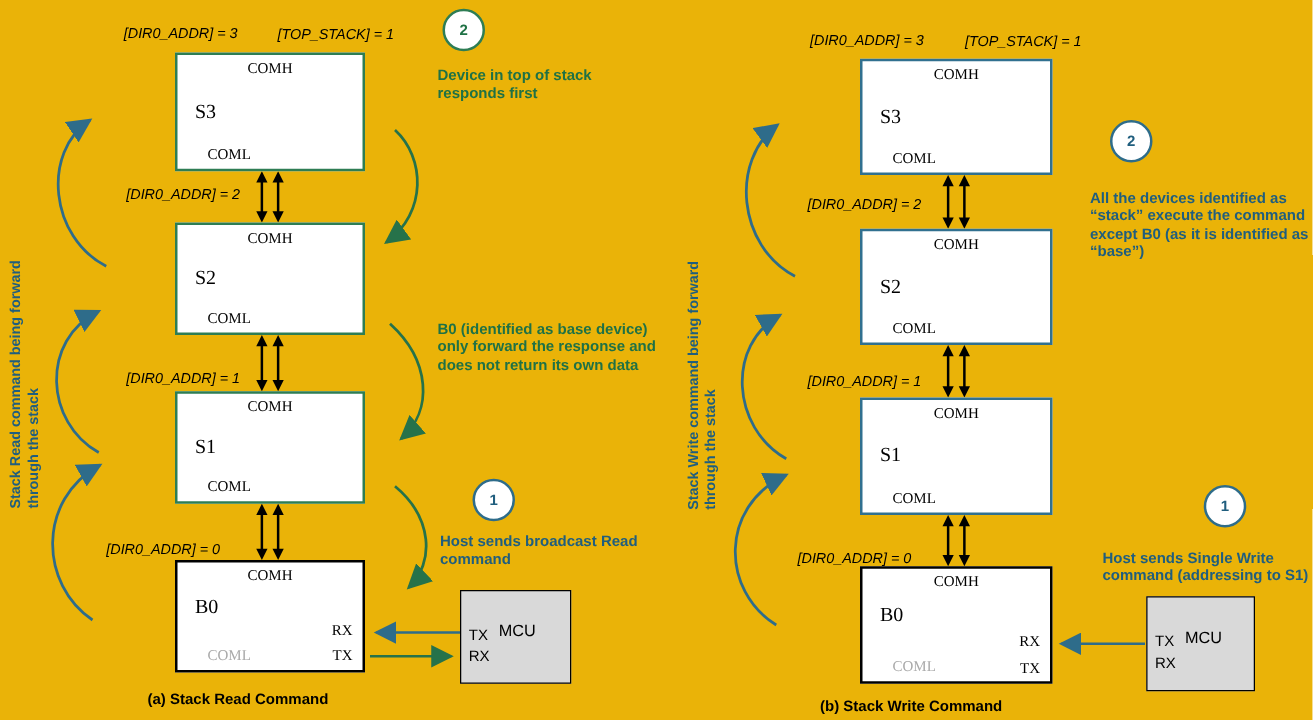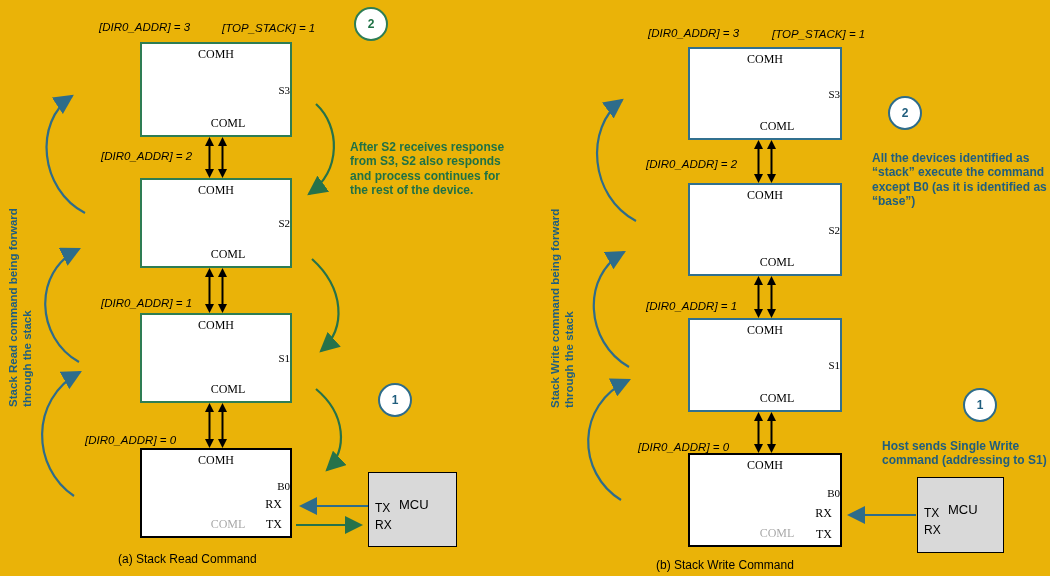--- a/index.html
+++ b/index.html
@@ -3,37 +3,37 @@
 <meta charset="utf-8">
 <style>
   html,body{margin:0;padding:0;background:#fff;}
   #stage{position:relative;width:1050px;height:576px;background:#eab308;overflow:hidden;
          font-family:"Liberation Sans",sans-serif;color:#000;}
   .box{position:absolute;background:#fff;box-sizing:border-box;font-family:Liberation Serif, serif;}
   .box.green{border:2px solid #2E7D54;}
   .box.blue{border:2px solid #31708F;}
   .box.black{border:2px solid #000;}
   .comh{position:absolute;top:3px;left:0;width:100%;text-align:center;font-size:12px;}
-  .coml{position:absolute;bottom:4px;left:0;width:100%;text-align:center;font-size:12px;padding-left:12px;}
+  .coml{position:absolute;bottom:4px;left:12px;width:100%;text-align:left;font-size:12px;padding-left:12px;}
   .coml.unused{color:#A9A9A9;}
-  .devname{position:absolute;top:50%;left:0;width:100%;text-align:right;
-           transform:translateY(-50%);font-size:11px;}
+  .devname{position:absolute;top:50%;left:14px;width:100%;text-align:left;
+           transform:translateY(-50%);font-size:16px;}
   .pin{position:absolute;right:8px;font-size:12px;}
   .addr{position:absolute;font-style:italic;font-size:11.5px;white-space:nowrap;}
   .note{position:absolute;font-weight:bold;font-size:12px;line-height:1.2;}
   .note.green{color:#1F7145;}
   .note.blue{color:#205E7E;}
   .circle{position:absolute;width:30px;height:30px;border-radius:50%;border:2.5px solid;
           display:flex;align-items:center;justify-content:center;
           font-weight:bold;font-size:12px;background:#fff;}
   .circle.green{border-color:#2E7D54;color:#1F7145;}
   .circle.blue{border-color:#2E6C8A;color:#205E7E;}
   .vlabel{position:absolute;width:205px;font-weight:bold;font-size:11.5px;line-height:1.25;
           color:#205E7E;transform:rotate(-90deg);transform-origin:center center;}
-  .caption{position:absolute;font-weight:normal;font-size:12px;white-space:nowrap;}
+  .caption{position:absolute;font-weight:bold;font-size:12px;white-space:nowrap;}
   .mcu{position:absolute;background:#D9D9D9;border:1.5px solid #000;box-sizing:border-box;}
   .mcu .mtx{position:absolute;left:6px;top:28px;font-size:12px;}
   .mcu .mrx{position:absolute;left:6px;top:45px;font-size:12px;}
   .mcu .mname{position:absolute;left:30px;top:24px;font-size:13px;}
   svg#overlay{position:absolute;left:0;top:0;pointer-events:none;}
 </style>
 </head>
 <body>
 
 <div id="stage">
@@ -149,22 +149,24 @@
     <div class="mtx">TX</div>
     <div class="mrx">RX</div>
     <div class="mname">MCU</div>
   </div>
 
   <div class="caption" style="left:118px;top:552px">(a) Stack Read Command</div>
 
   <div class="vlabel" style="left:-82px;top:290px">Stack Read command being forward through the stack</div>
 
   <div class="circle green" style="left:354px;top:7px">2</div>
-  <div class="note green" style="left:350px;top:140px;width:170px">After S2 receives response from S3, S2 also responds and process continues for the rest of the device.</div>
+  <div class="note green" style="left:350px;top:53px;width:140px">Device in top of stack responds first</div>
+  <div class="note green" style="left:350px;top:256px;width:182px">B0 (identified as base device) only forward the response and does not return its own data</div>
   <div class="circle blue" style="left:378px;top:383px">1</div>
+  <div class="note blue" style="left:352px;top:426px;width:190px">Host sends broadcast Read command</div>
 
   <div class="addr" style="left:648px;top:27px">[DIR0_ADDR] = 3</div>
   <div class="addr" style="left:772px;top:28px">[TOP_STACK] = 1</div>
 
   <div class="box blue" style="left:688px;top:47px;width:154px;height:93px">
     <div class="comh">COMH</div>
     <div class="devname">S3</div>
     <div class="coml">COML</div>
   </div>
 

